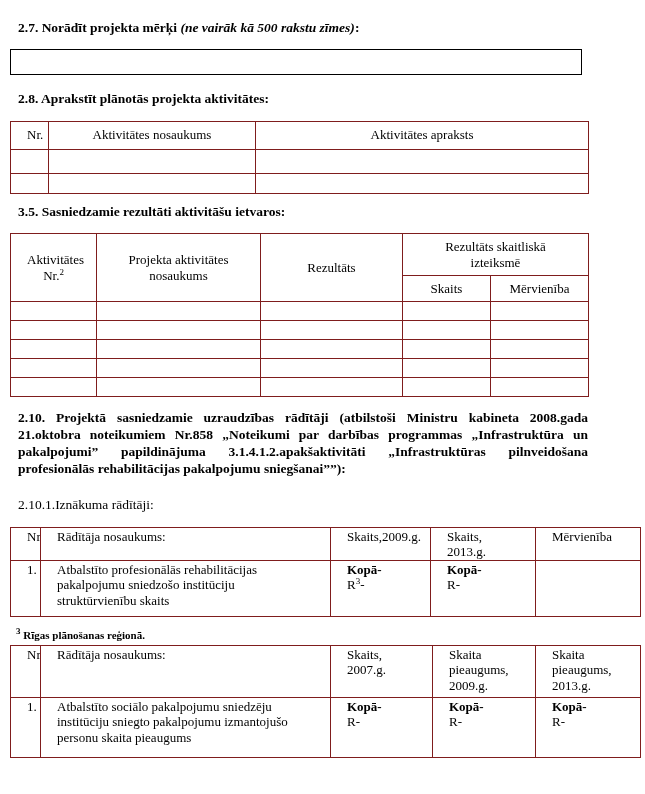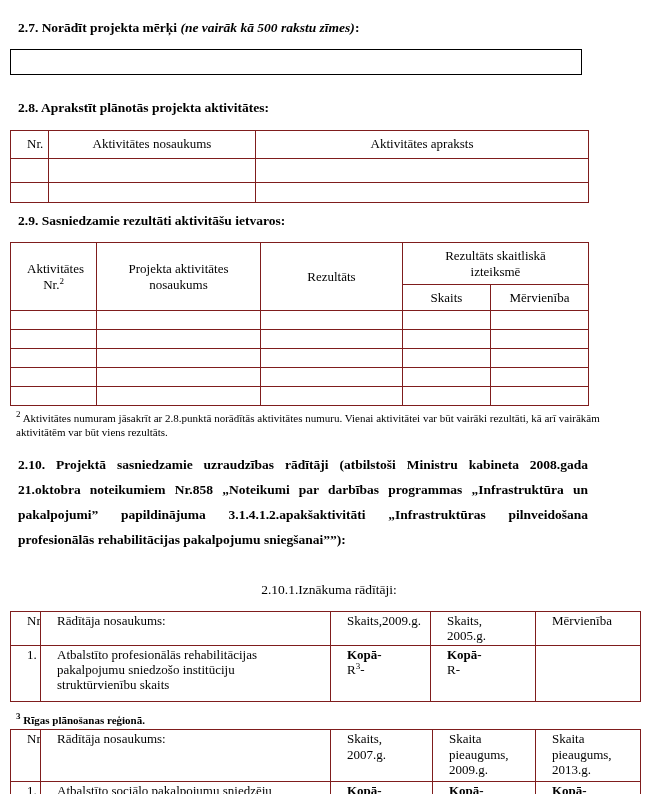--- a/index.html
+++ b/index.html
@@ -25,43 +25,43 @@
   td {
     border: 1px solid #7f1d1d;
     padding: 1px 16px;
     vertical-align: top;
     text-align: left;
     font-size: 13px;
     overflow: hidden;
     line-height: 1.18;
   }
 
-  .h28 { margin-top: 25px; }
+  .h28 { margin-top: 16px; }
   .t28 { width: 578px; }
   .t28 .hc { text-align: center; vertical-align: middle; height: 28px; }
   .t28 .r1 td { height: 24px; }
   .t28 .r2 td { height: 20px; }
 
   .h29 { margin-top: 10px; }
   .t29 { width: 578px; }
   .t29 .hc { text-align: center; vertical-align: middle; }
   .t29 .grow td { height: 42px; }
   .t29 .srow td { height: 26px; }
   .t29 .erow td { height: 19px; }
 
   .fn { font-size: 11px; margin: 6px 0 0 6px; width: 612px; line-height: 1.25; }
   .fn3 { margin-top: 12px; font-weight: bold; }
 
   .p210 {
     margin: 12px 0 0 8px; width: 570px;
     font-size: 13.5px; font-weight: bold;
-    text-align: justify; line-height: 25px;
+    text-align: justify; line-height: 17px;
   }
 
-  .h2101 { margin-top: 30px; text-align: center; }
+  .h2101 { margin-top: 20px; }
   .t10 { width: 630px; }
   .t10 .hrow td { height: 20px; }
   .t2101 .drow td { height: 56px; }
 
   .h2102 { margin-top: 22px; }
   .t2102 .hrow2 td { height: 52px; }
   .t2102 .drow td { height: 60px; }
 </style>
 </head>
 <body>
@@ -90,21 +90,21 @@
       <td></td>
     </tr>
     <tr class="r2">
       <td></td>
       <td></td>
       <td></td>
     </tr>
   </tbody>
     </table>
 
-  <p class="h h29">2.9. Sasniedzamie rezultāti aktivitāšu ietvaros:</p>
+  <p class="h h29">3.5. Sasniedzamie rezultāti aktivitāšu ietvaros:</p>
   <table class="t29">
     <colgroup>
         <col style="width:86px">
         <col style="width:164px">
         <col style="width:142px">
         <col style="width:88px">
         <col style="width:98px">
       </colgroup>
     <tbody>
         <tr class="grow">
@@ -148,39 +148,38 @@
     <tr class="erow">
       <td></td>
           <td></td>
           <td></td>
           <td></td>
           <td></td>
     </tr>
   </tbody>
     </table>
 
-  <p class="fn"><sup>2</sup><span> Aktivitātes numuram jāsakrīt ar 2.8.punktā norādītās aktivitātes numuru. Vienai aktivitātei var būt vairāki rezultāti, kā arī vairākām aktivitātēm var būt viens rezultāts.</span></p>
 
   <p class="p210">2.10. Projektā sasniedzamie uzraudzības rādītāji (atbilstoši Ministru kabineta 2008.gada 21.oktobra noteikumiem Nr.858 „Noteikumi par darbības programmas „Infrastruktūra un pakalpojumi” papildinājuma 3.1.4.1.2.apakšaktivitāti „Infrastruktūras pilnveidošana profesionālās rehabilitācijas pakalpojumu sniegšanai””):</p>
 
   <p class="hr h2101">2.10.1.Iznākuma rādītāji:</p>
   <table class="t10 t2101">
     <colgroup>
         <col style="width:30px">
         <col style="width:290px">
         <col style="width:100px">
         <col style="width:105px">
         <col style="width:105px">
       </colgroup>
     <tbody>
         <tr class="hrow">
       <td>Nr.</td>
       <td>Rādītāja nosaukums:</td>
       <td>Skaits,2009.g.</td>
-      <td>Skaits, 2005.g.</td>
+      <td>Skaits, 2013.g.</td>
       <td>Mērvienība</td>
     </tr>
     <tr class="drow">
       <td>1.</td>
       <td>Atbalstīto profesionālās rehabilitācijas pakalpojumu sniedzošo institūciju struktūrvienību skaits</td>
       <td>
         <div class="b">Kopā-</div>
         <div><span>R</span><sup>3</sup><span>-</span></div>
       </td>
       <td>

